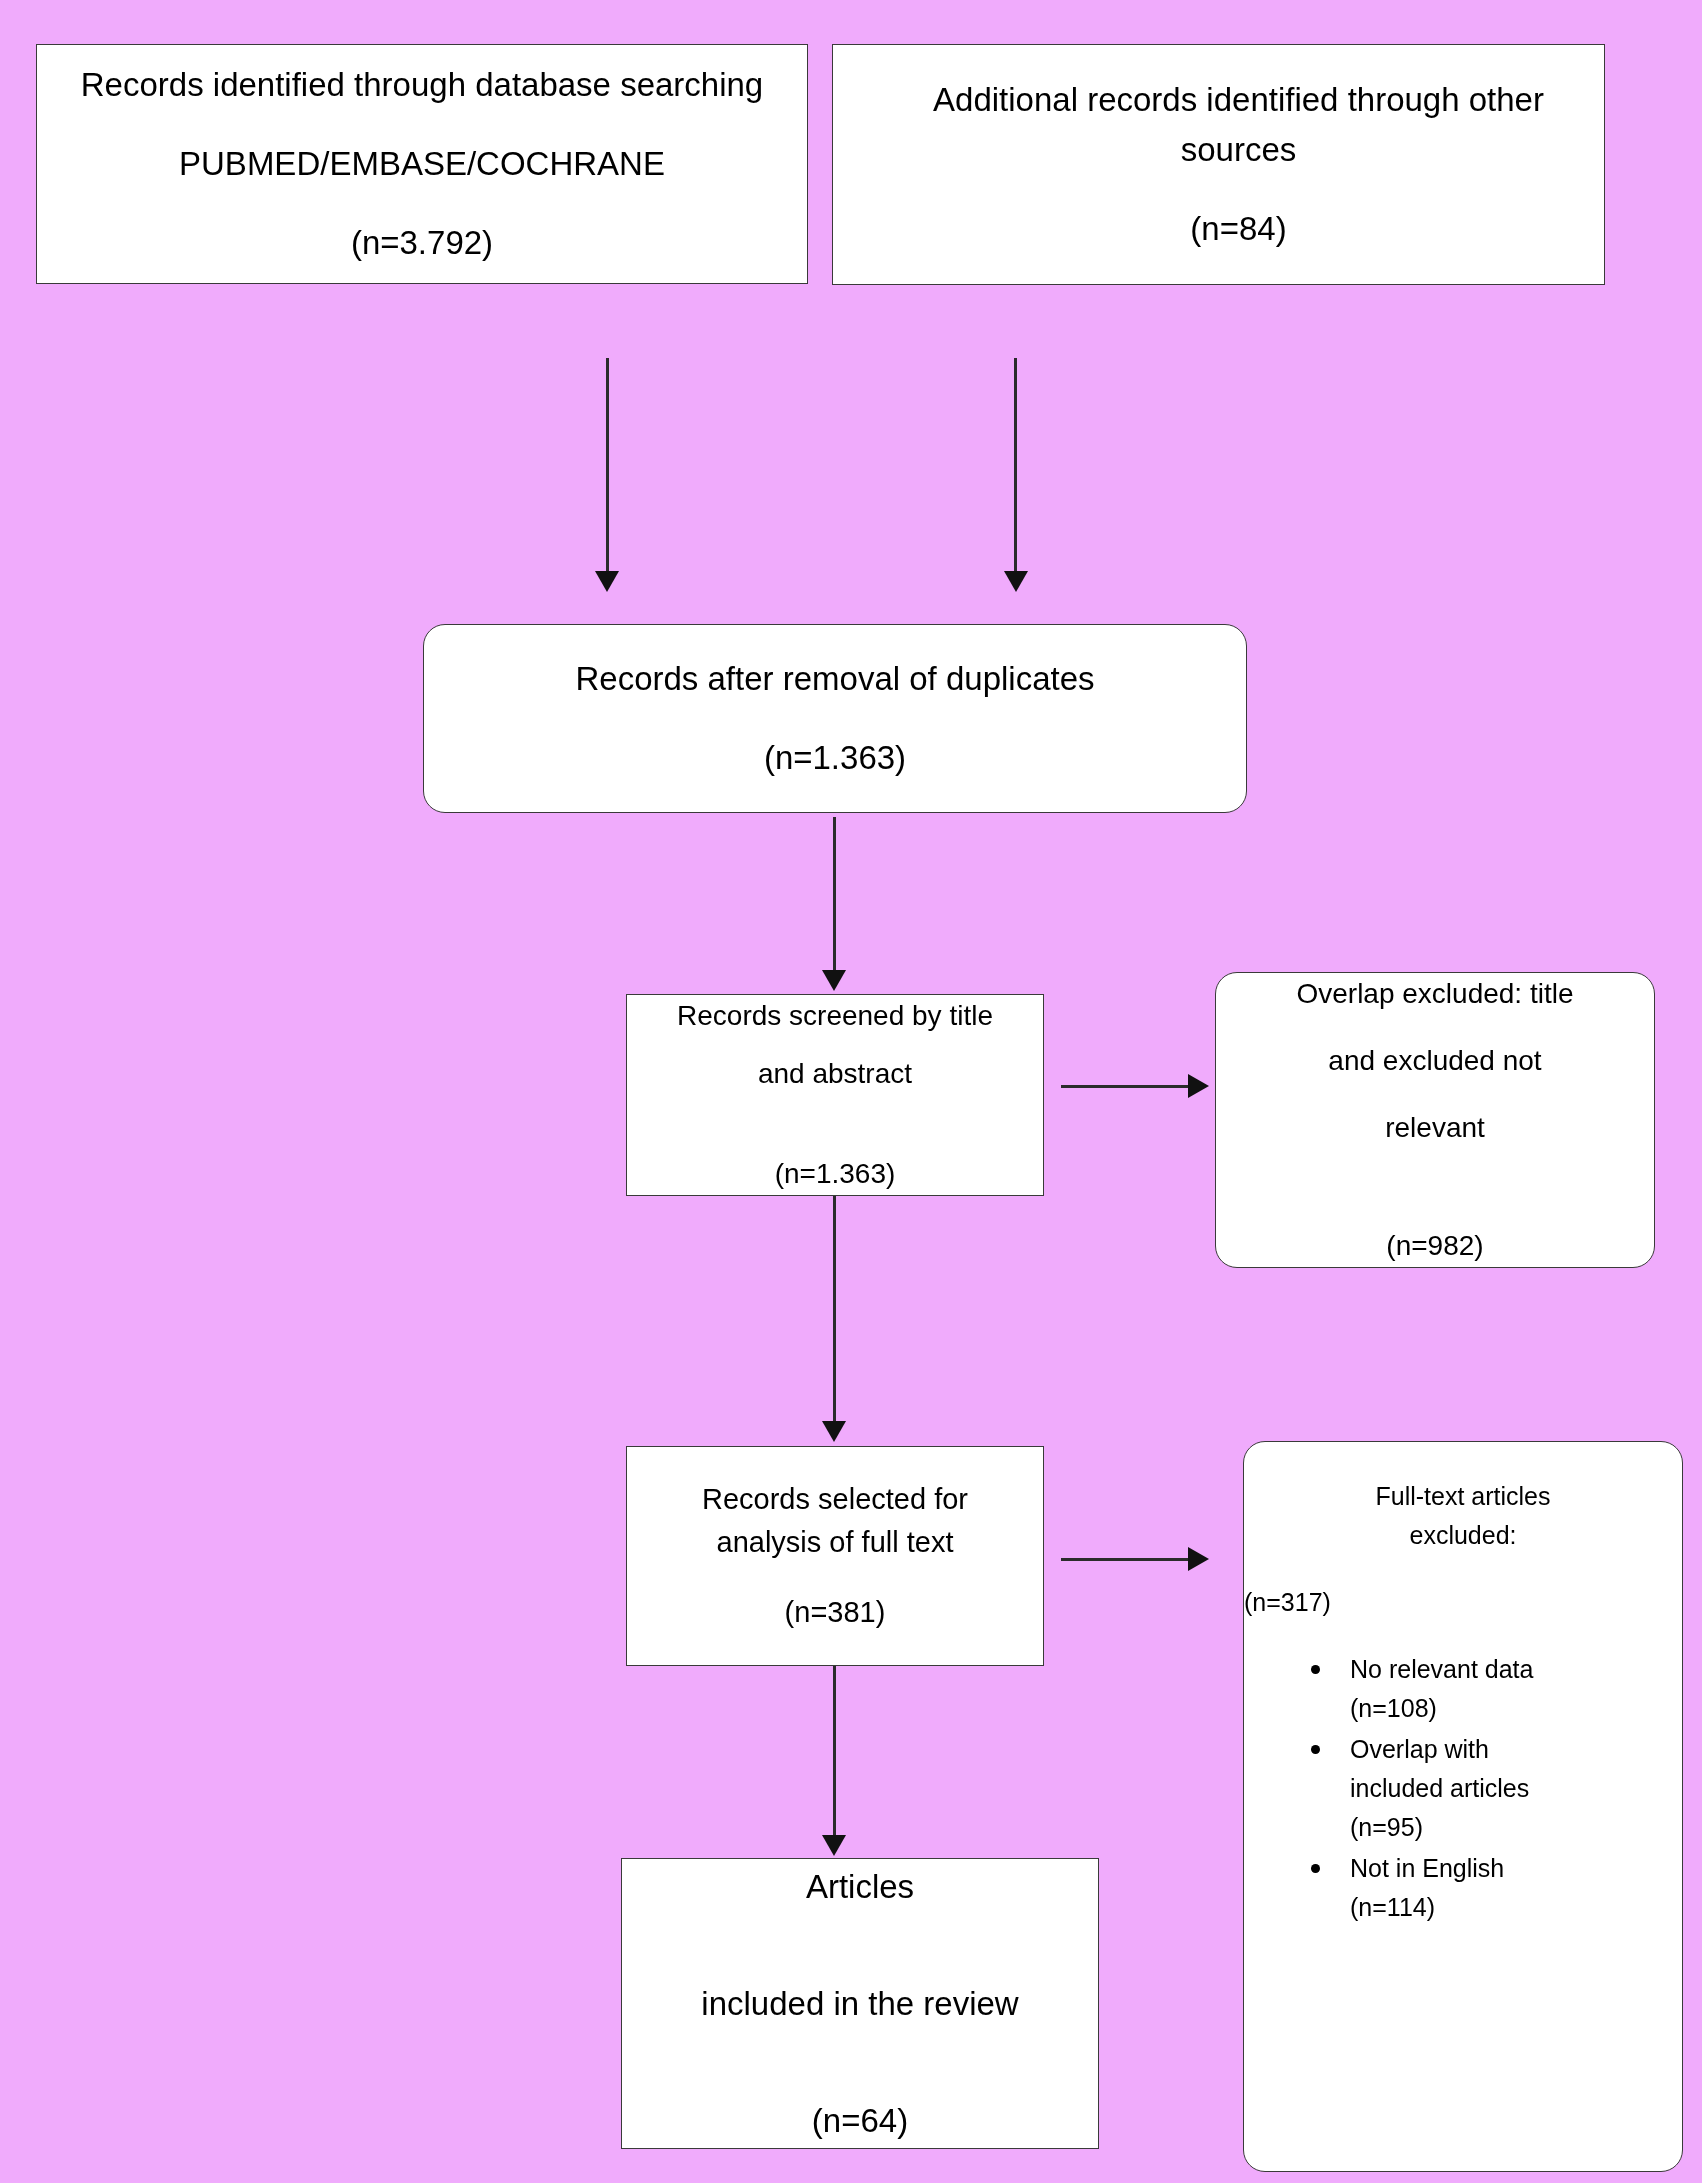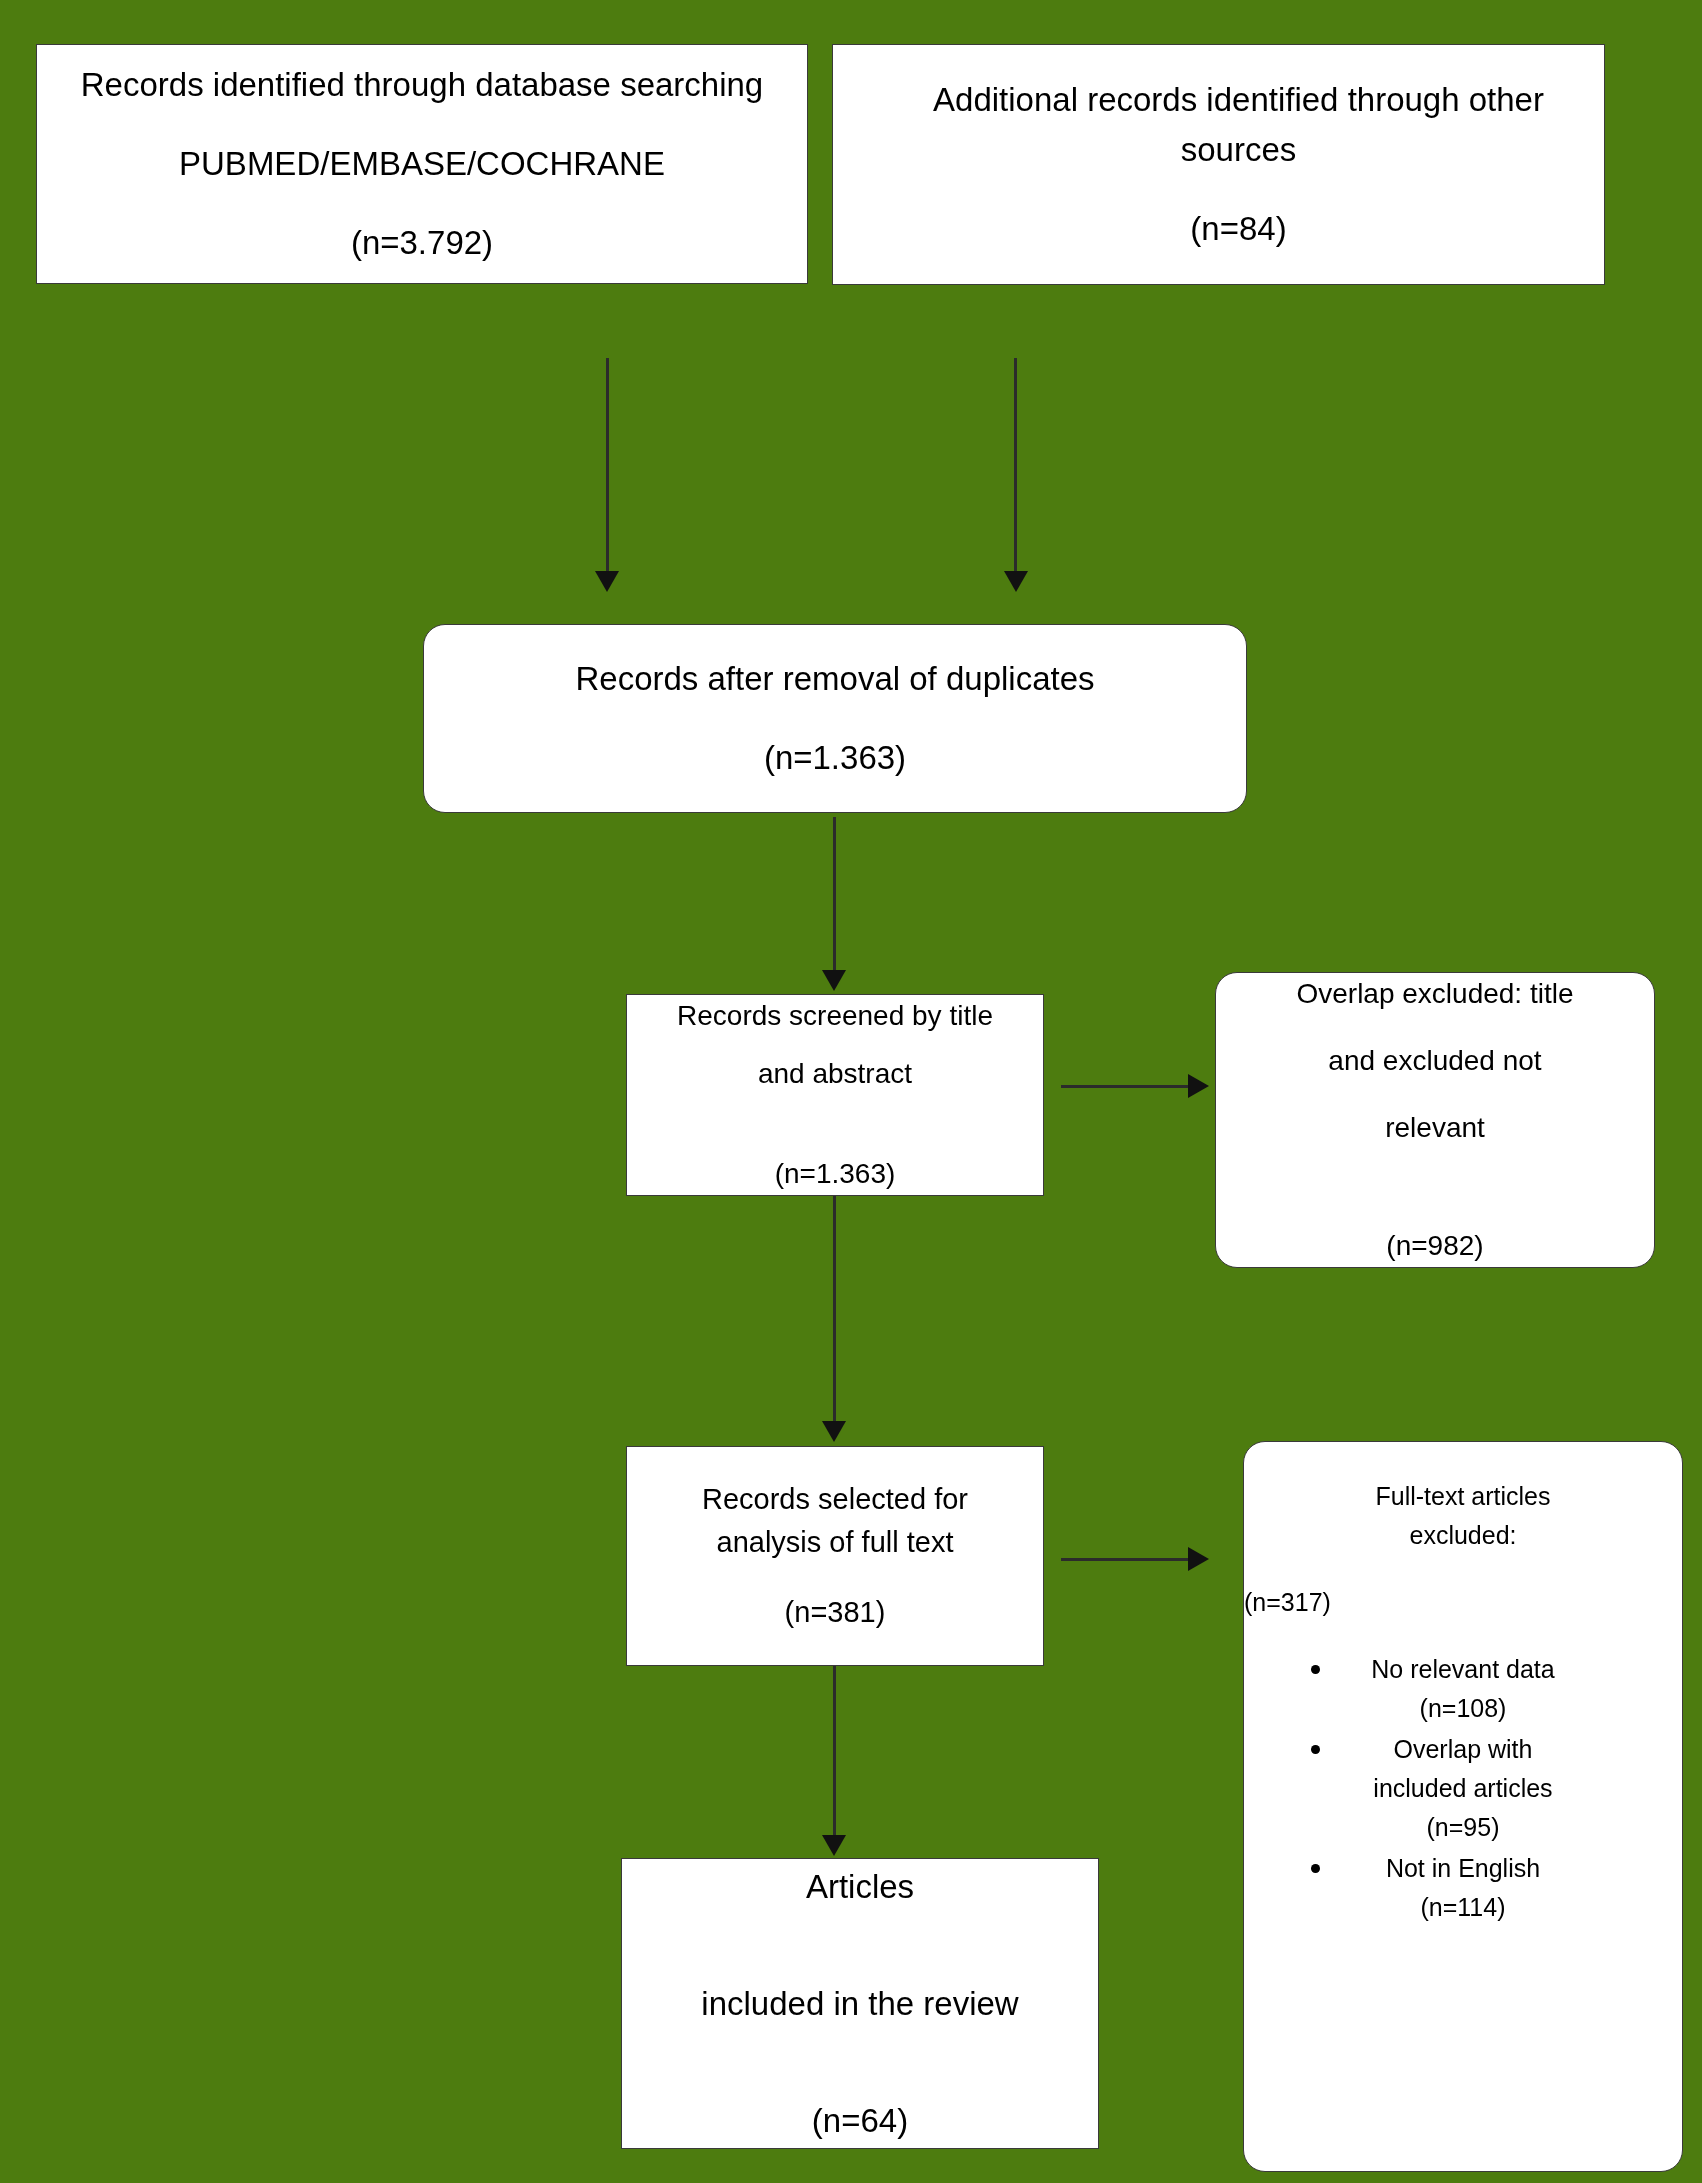--- a/index.html
+++ b/index.html
@@ -5,21 +5,21 @@
 <style>
   html, body {
     margin: 0;
     padding: 0;
     background: #ffffff;
   }
   #stage {
     position: relative;
     width: 1702px;
     height: 2183px;
-    background: #4d7c0f;
+    background: #f0abfc;
     font-family: "Liberation Sans", "DejaVu Sans", sans-serif;
     color: #000000;
     overflow: hidden;
   }
 
   
   .node {
     position: absolute;
     box-sizing: border-box;
     background: #ffffff;
@@ -74,21 +74,21 @@
     text-align: left;
     font-size: 25px;
     margin-top: 29px;
   }
   ul.excl-list {
     margin: 29px 0 0 0;
     padding: 0 0 0 106px;
     list-style: none;
     font-size: 25px;
     line-height: 1.55;
-    text-align: center;
+    text-align: left;
     align-self: flex-start;
   }
   ul.excl-list li {
     position: relative;
     margin: 0 0 2.5px 0;
     padding-left: 0;
     max-width: 226px;
   }
   ul.excl-list li::before {
     content: "";

